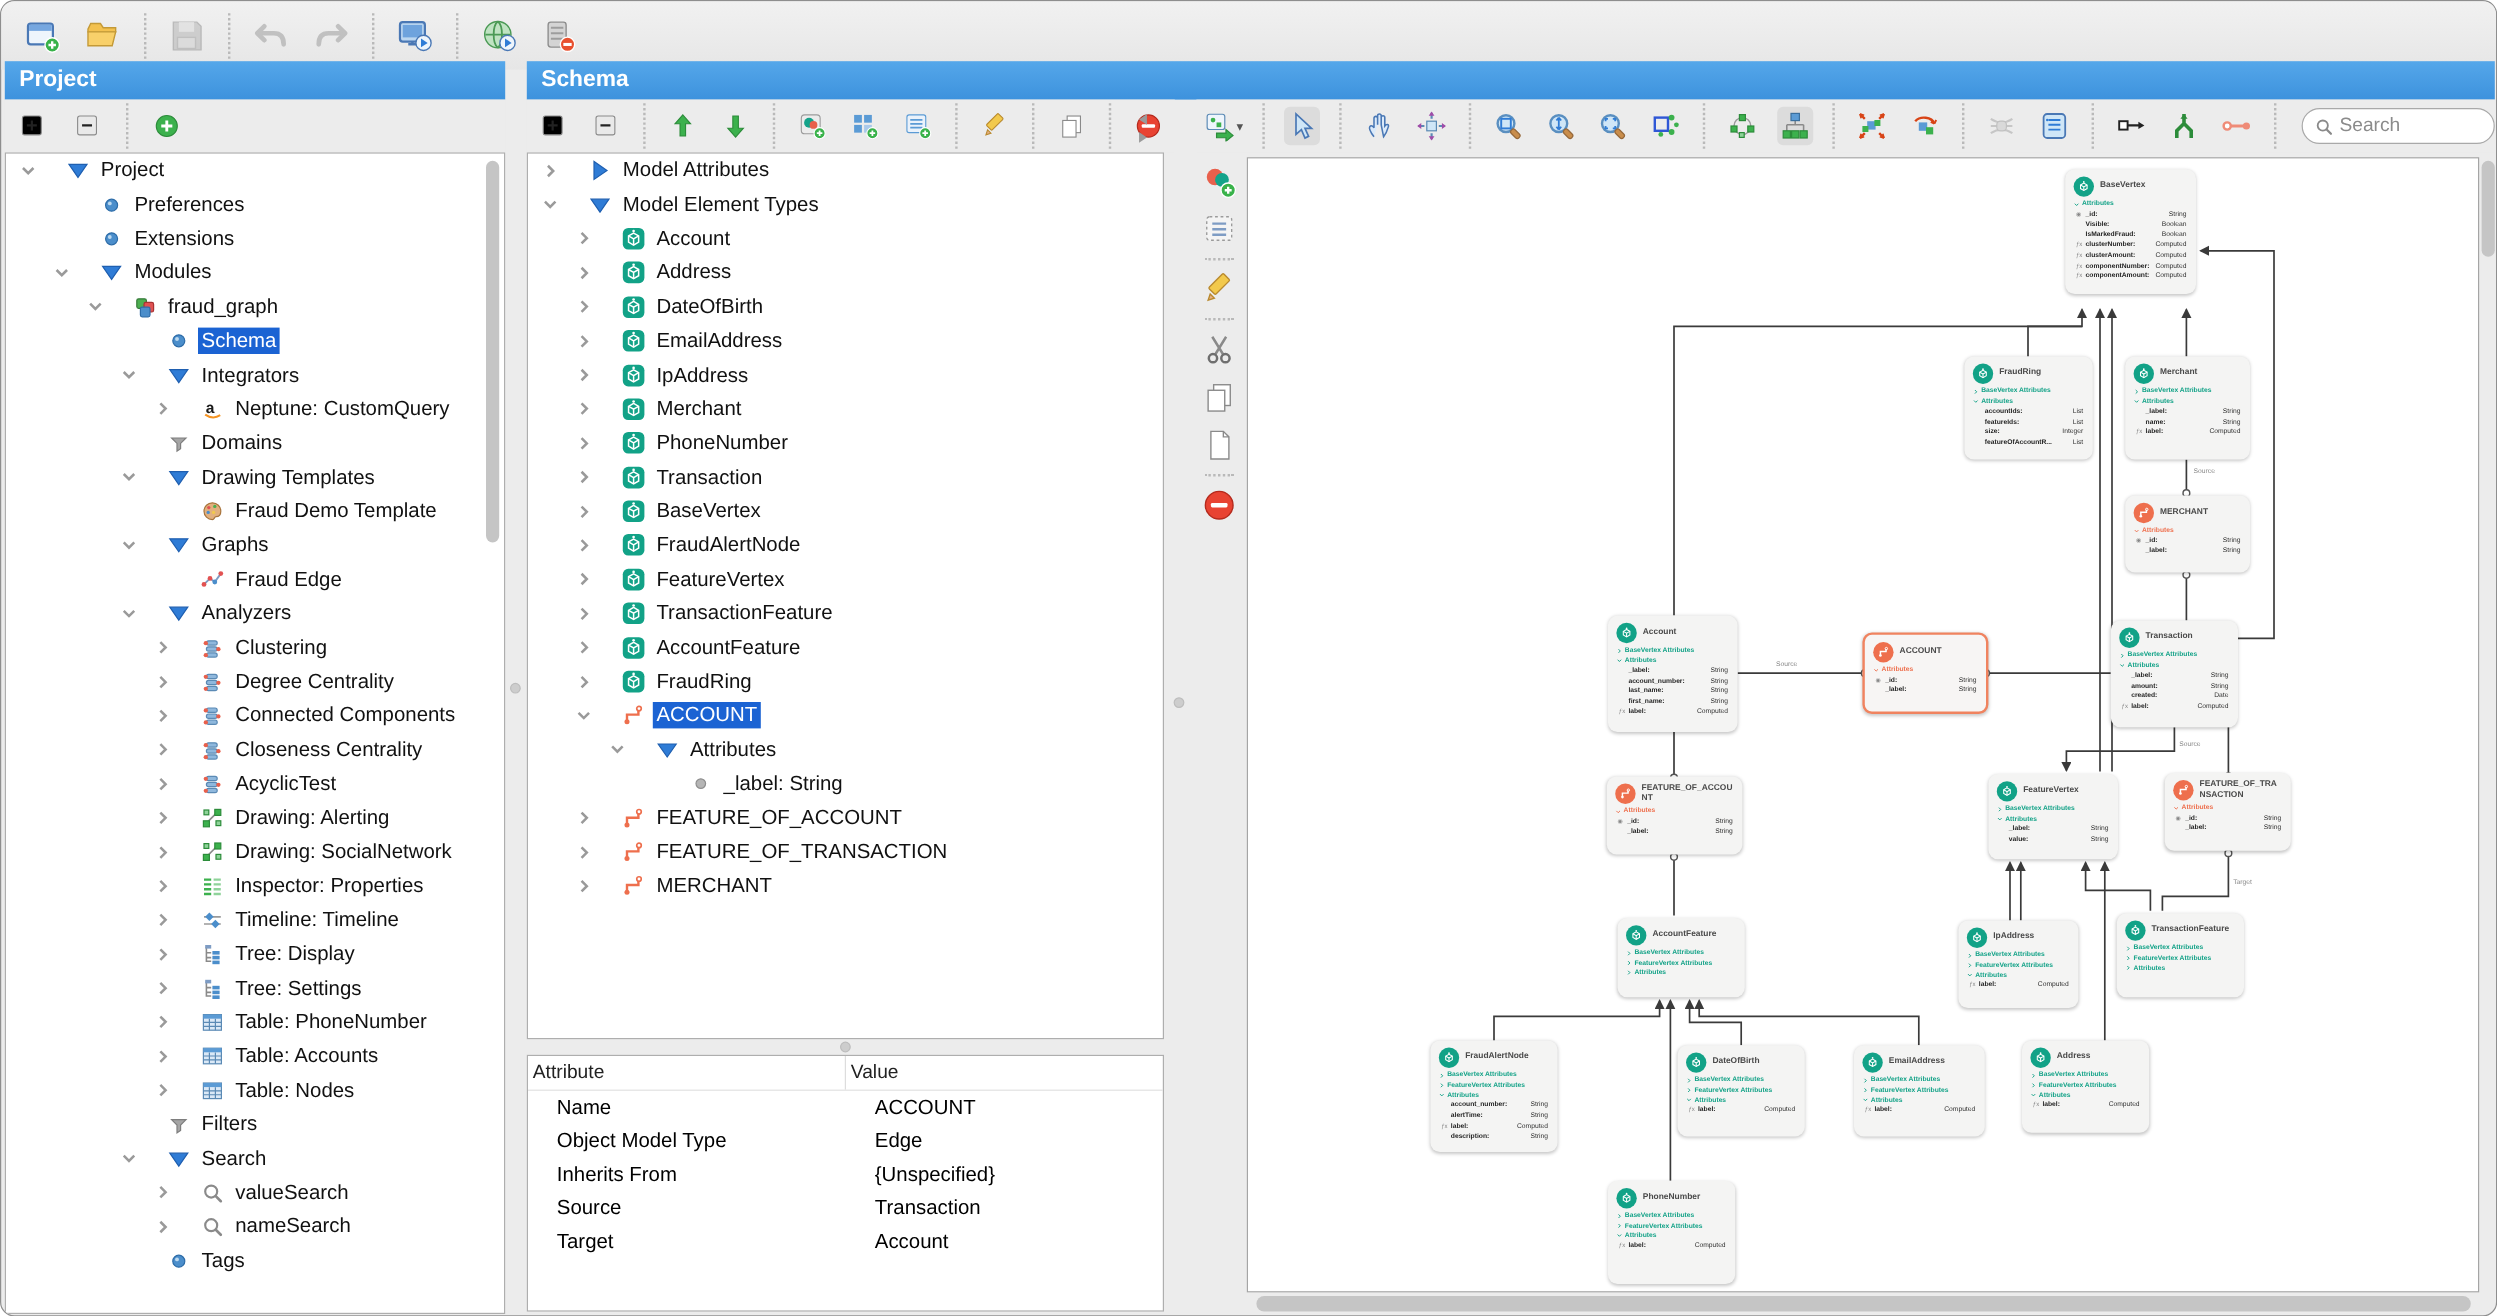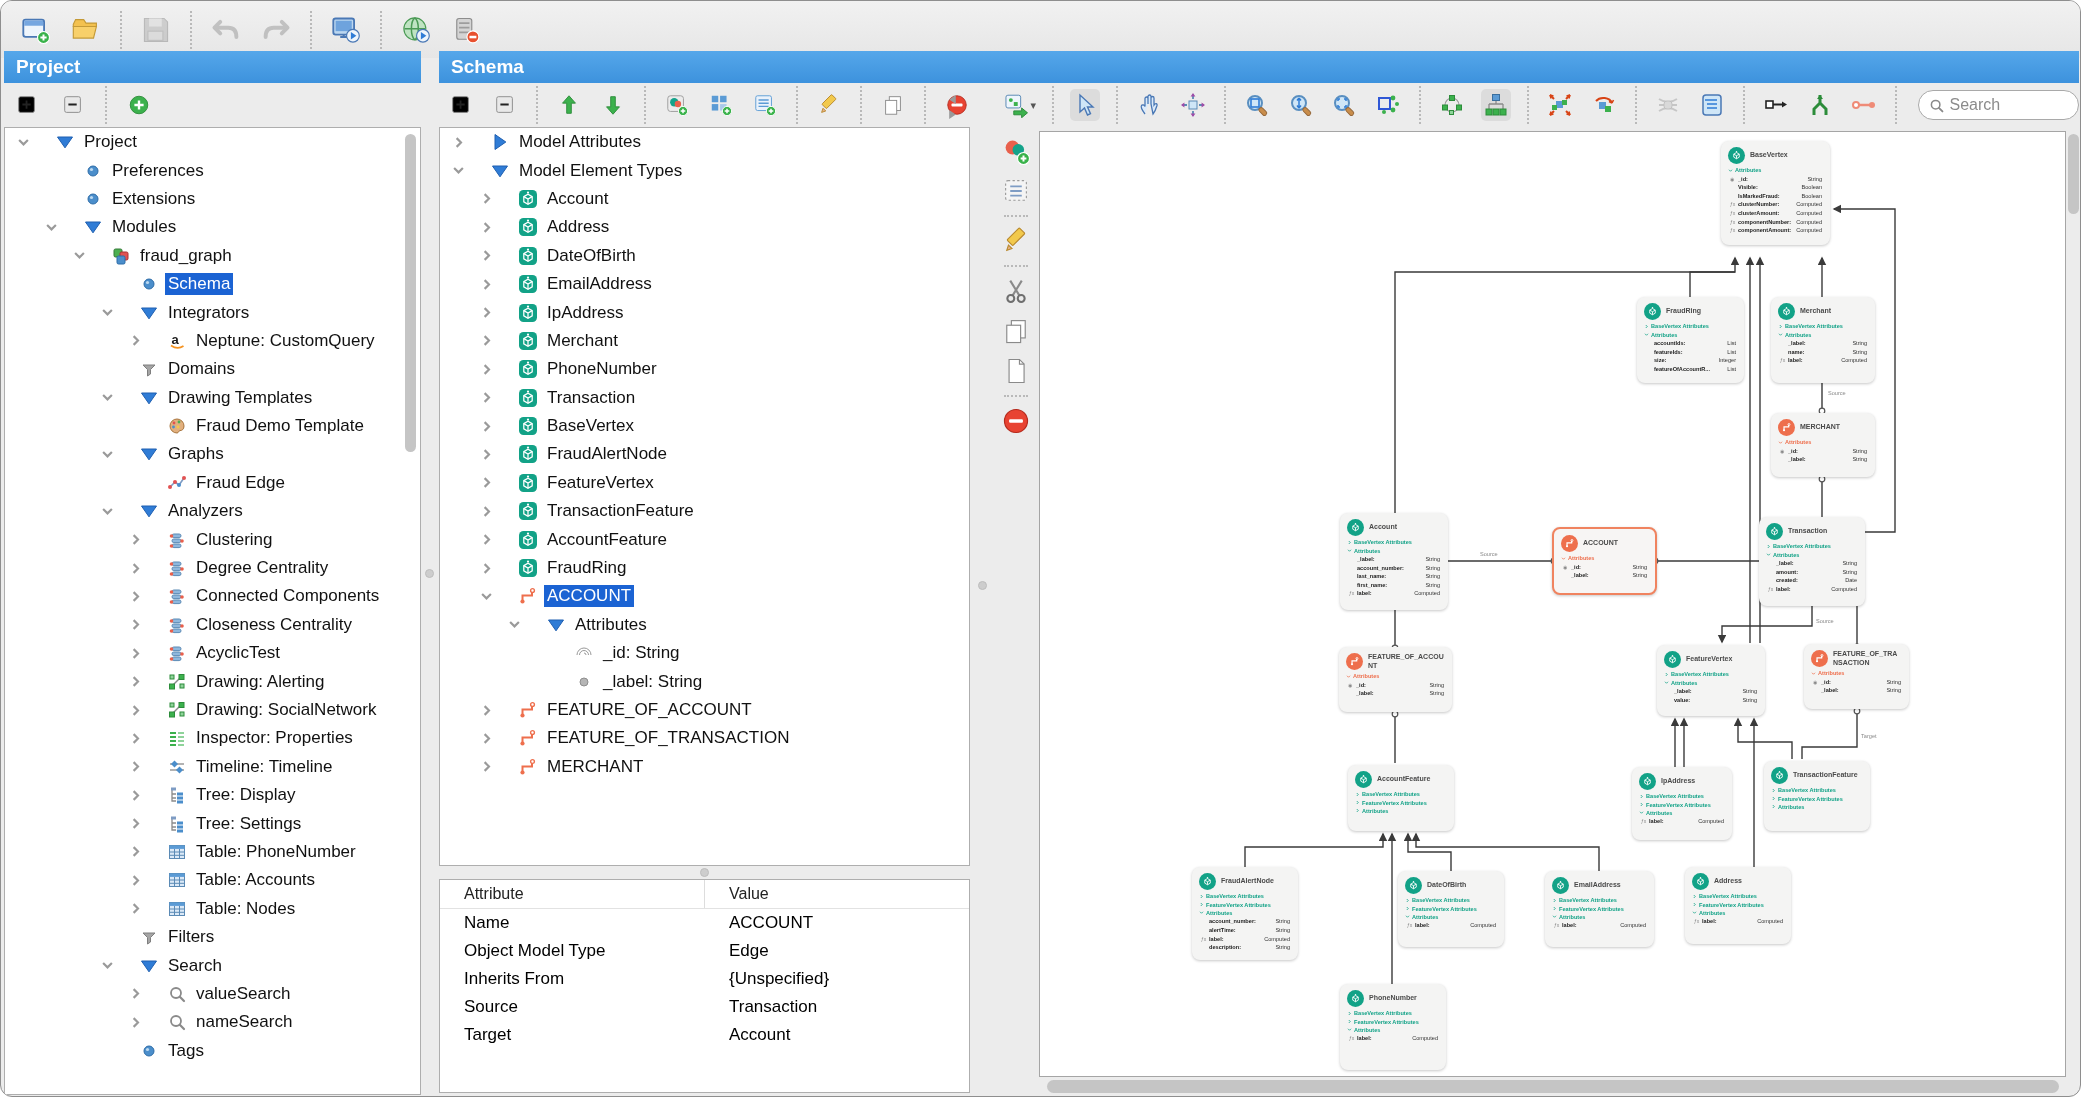--- a/index.html
+++ b/index.html
@@ -24,21 +24,21 @@
   .chev svg{width:15px;height:15px;}
   .slot{flex:0 0 26px;display:flex;align-items:center;}
   .slot svg{width:20px;height:20px;}
   .tlabel{font-size:17px;color:#111;padding:1px 3px;}
   .tlabel.sel{background:#1b63d3;color:#fff;}
   
   .sb-thumb{position:absolute;background:#c5c5c5;border-radius:7px;}
   
   #attr-table{position:absolute;background:#fff;border:1px solid #aeaeae;font-size:17px;}
   #attr-table .hdr{display:flex;height:29px;border-bottom:1px solid #e2e2e2;align-items:center;font-size:16px;color:#222;}
-  #attr-table .hdr div{padding-left:24px;}
+  #attr-table .hdr div{padding-left:4px;}
   #attr-table .r{display:flex;height:28px;align-items:center;color:#000;}
   #attr-table .r div{padding-left:24px;}
   .col1{width:265px;border-right:1px solid #ddd;height:100%;display:flex;align-items:center;}
   .col2{flex:1;height:100%;display:flex;align-items:center;}
   
   #vstrip{position:absolute;display:flex;flex-direction:column;align-items:center;}
   #vstrip .tbtn{width:30px;height:30px;margin:5px 0;}
   #canvasbar{position:absolute;height:44px;display:flex;align-items:center;}
   #canvasbar .tbtn{width:32px;height:32px;margin:0 7px;border-radius:5px;}
   #canvasbar .tbtn.active{background:#dcdcdc;}
@@ -1061,36 +1061,20 @@
           <svg viewBox="0 0 12 12">
             <path d="M2.5 4 L6 7.5 L9.5 4" fill="none" stroke="#9a9a9a" stroke-width="1.7"></path>
           </svg>
         </span>
         <span class="slot">
           <svg viewBox="0 0 12 12">
             <path d="M1.5 3 h9 L6 9.5z" fill="#2f7cd6" stroke="#1f5fb0" stroke-width="0.6"></path>
           </svg>
         </span>
         <span class="tlabel">Attributes</span>
-      </div>
-      <div class="trow">
-        <span class="ind" style="width: 95px;"></span>
-        <span class="chev"></span>
-        <span class="slot">
-          <svg viewBox="0 0 20 20">
-            <g fill="none" stroke="#9a9a9a" stroke-width="1">
-              <path d="M10 5 a7 7 0 0 1 7 7"></path>
-              <path d="M10 7.5 a4.5 4.5 0 0 1 4.5 4.5"></path>
-              <path d="M10 10 a2 2 0 0 1 2 2"></path>
-              <path d="M10 5 a7 7 0 0 0 -7 7"></path>
-              <path d="M10 7.5 a4.5 4.5 0 0 0 -4.5 4.5"></path>
-            </g>
-          </svg>
-        </span>
-        <span class="tlabel">_id: String</span>
       </div>
       <div class="trow">
         <span class="ind" style="width: 95px;"></span>
         <span class="chev"></span>
         <span class="slot">
           <svg viewBox="0 0 20 20">
             <circle cx="10" cy="10" r="4" fill="#b5b5b5" stroke="#8e8e8e"></circle>
           </svg>
         </span>
         <span class="tlabel">_label: String</span>

